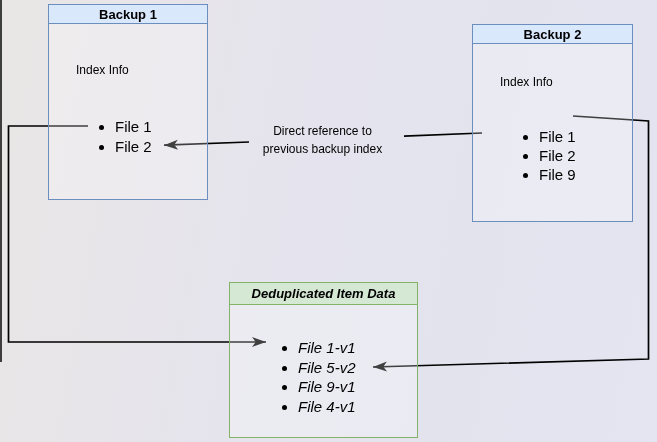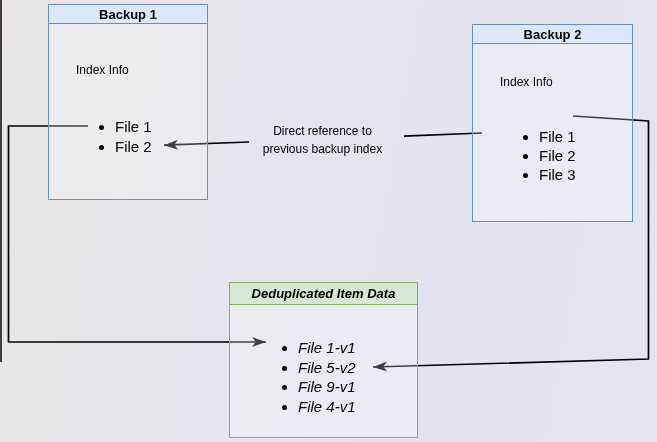--- a/index.html
+++ b/index.html
@@ -103,21 +103,21 @@
   </div>
 
   <div class="box blue" id="backup2" style="left:472px; top:4px; width:161px; height:198px;margin-top:20px;">
     <div class="box-header">
       <span>Backup 2</span>
     </div>
     <div class="section-label">Index Info</div>
     <ul class="file-list">
         <li>File 1</li>
         <li>File 2</li>
-        <li>File 3</li>
+        <li>File 9</li>
       </ul>
   </div>
 
   <div class="box green" id="dedup" style="left:229px; top:282px; width:189px; height:156px;font-style:italic;">
     <div class="box-header">
       <span>Deduplicated Item Data</span>
     </div>
     <ul class="file-list">
         <li>File 1-v1</li>
         <li>File 5-v2</li>

